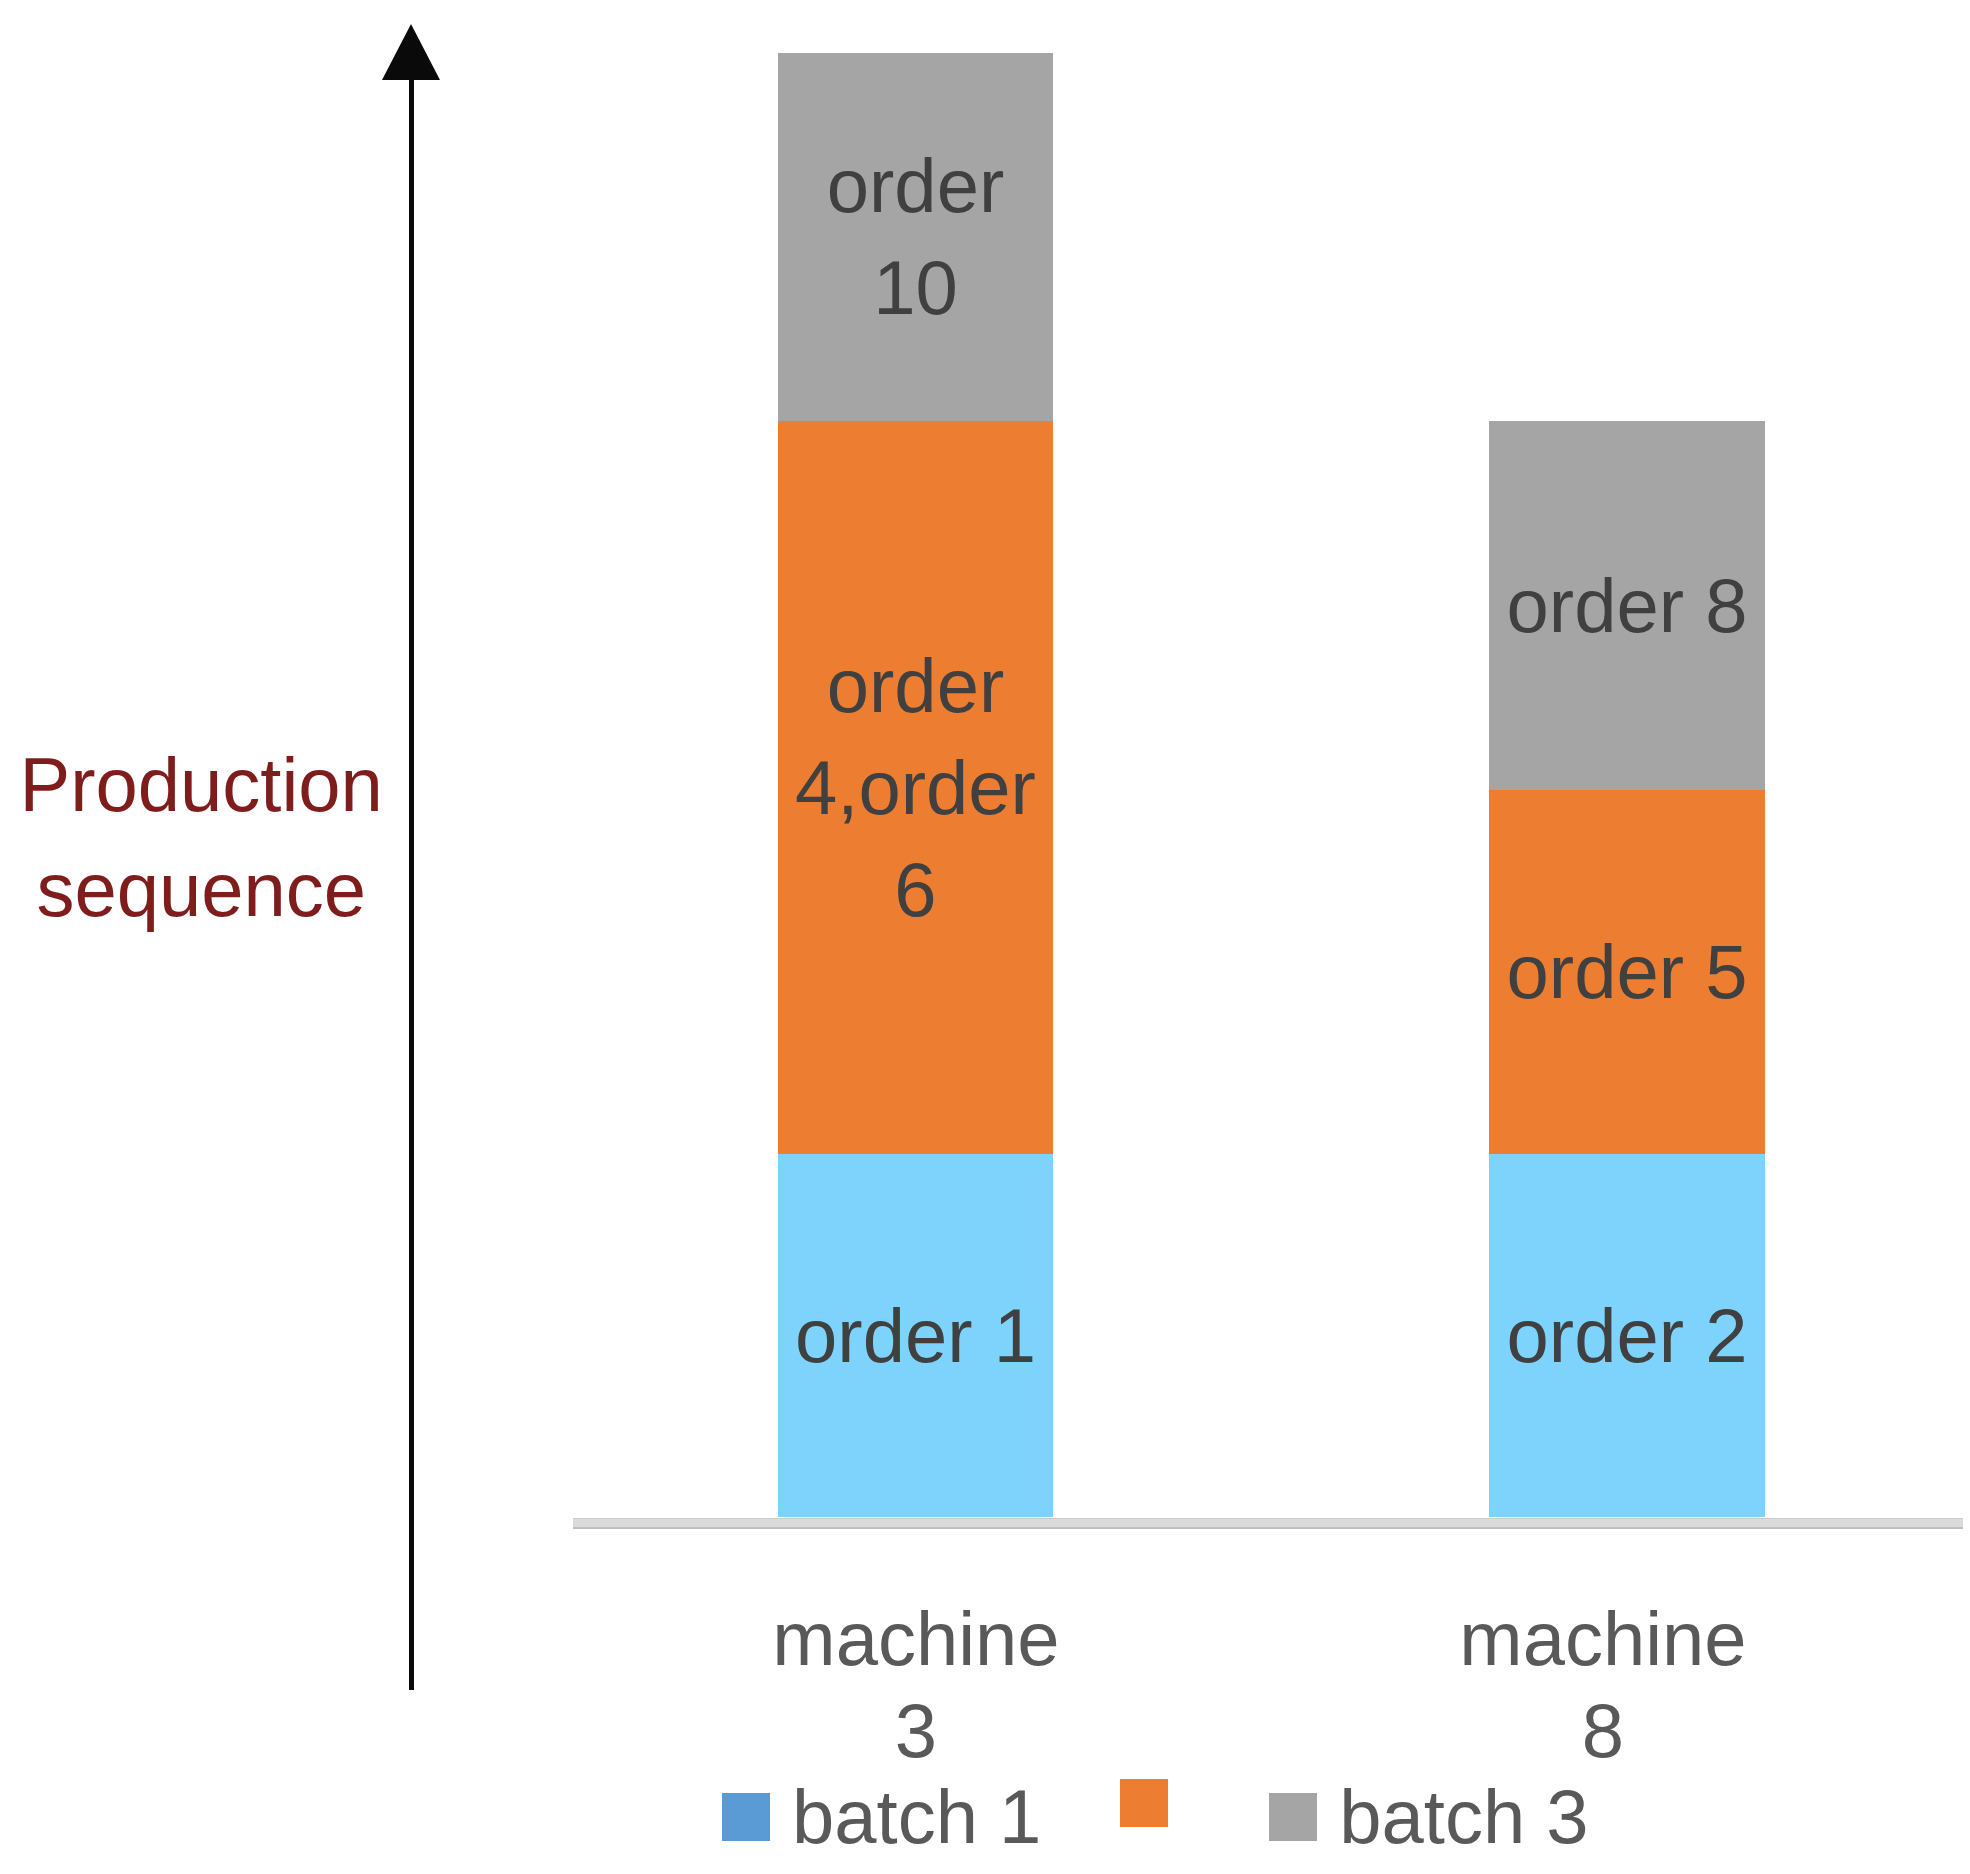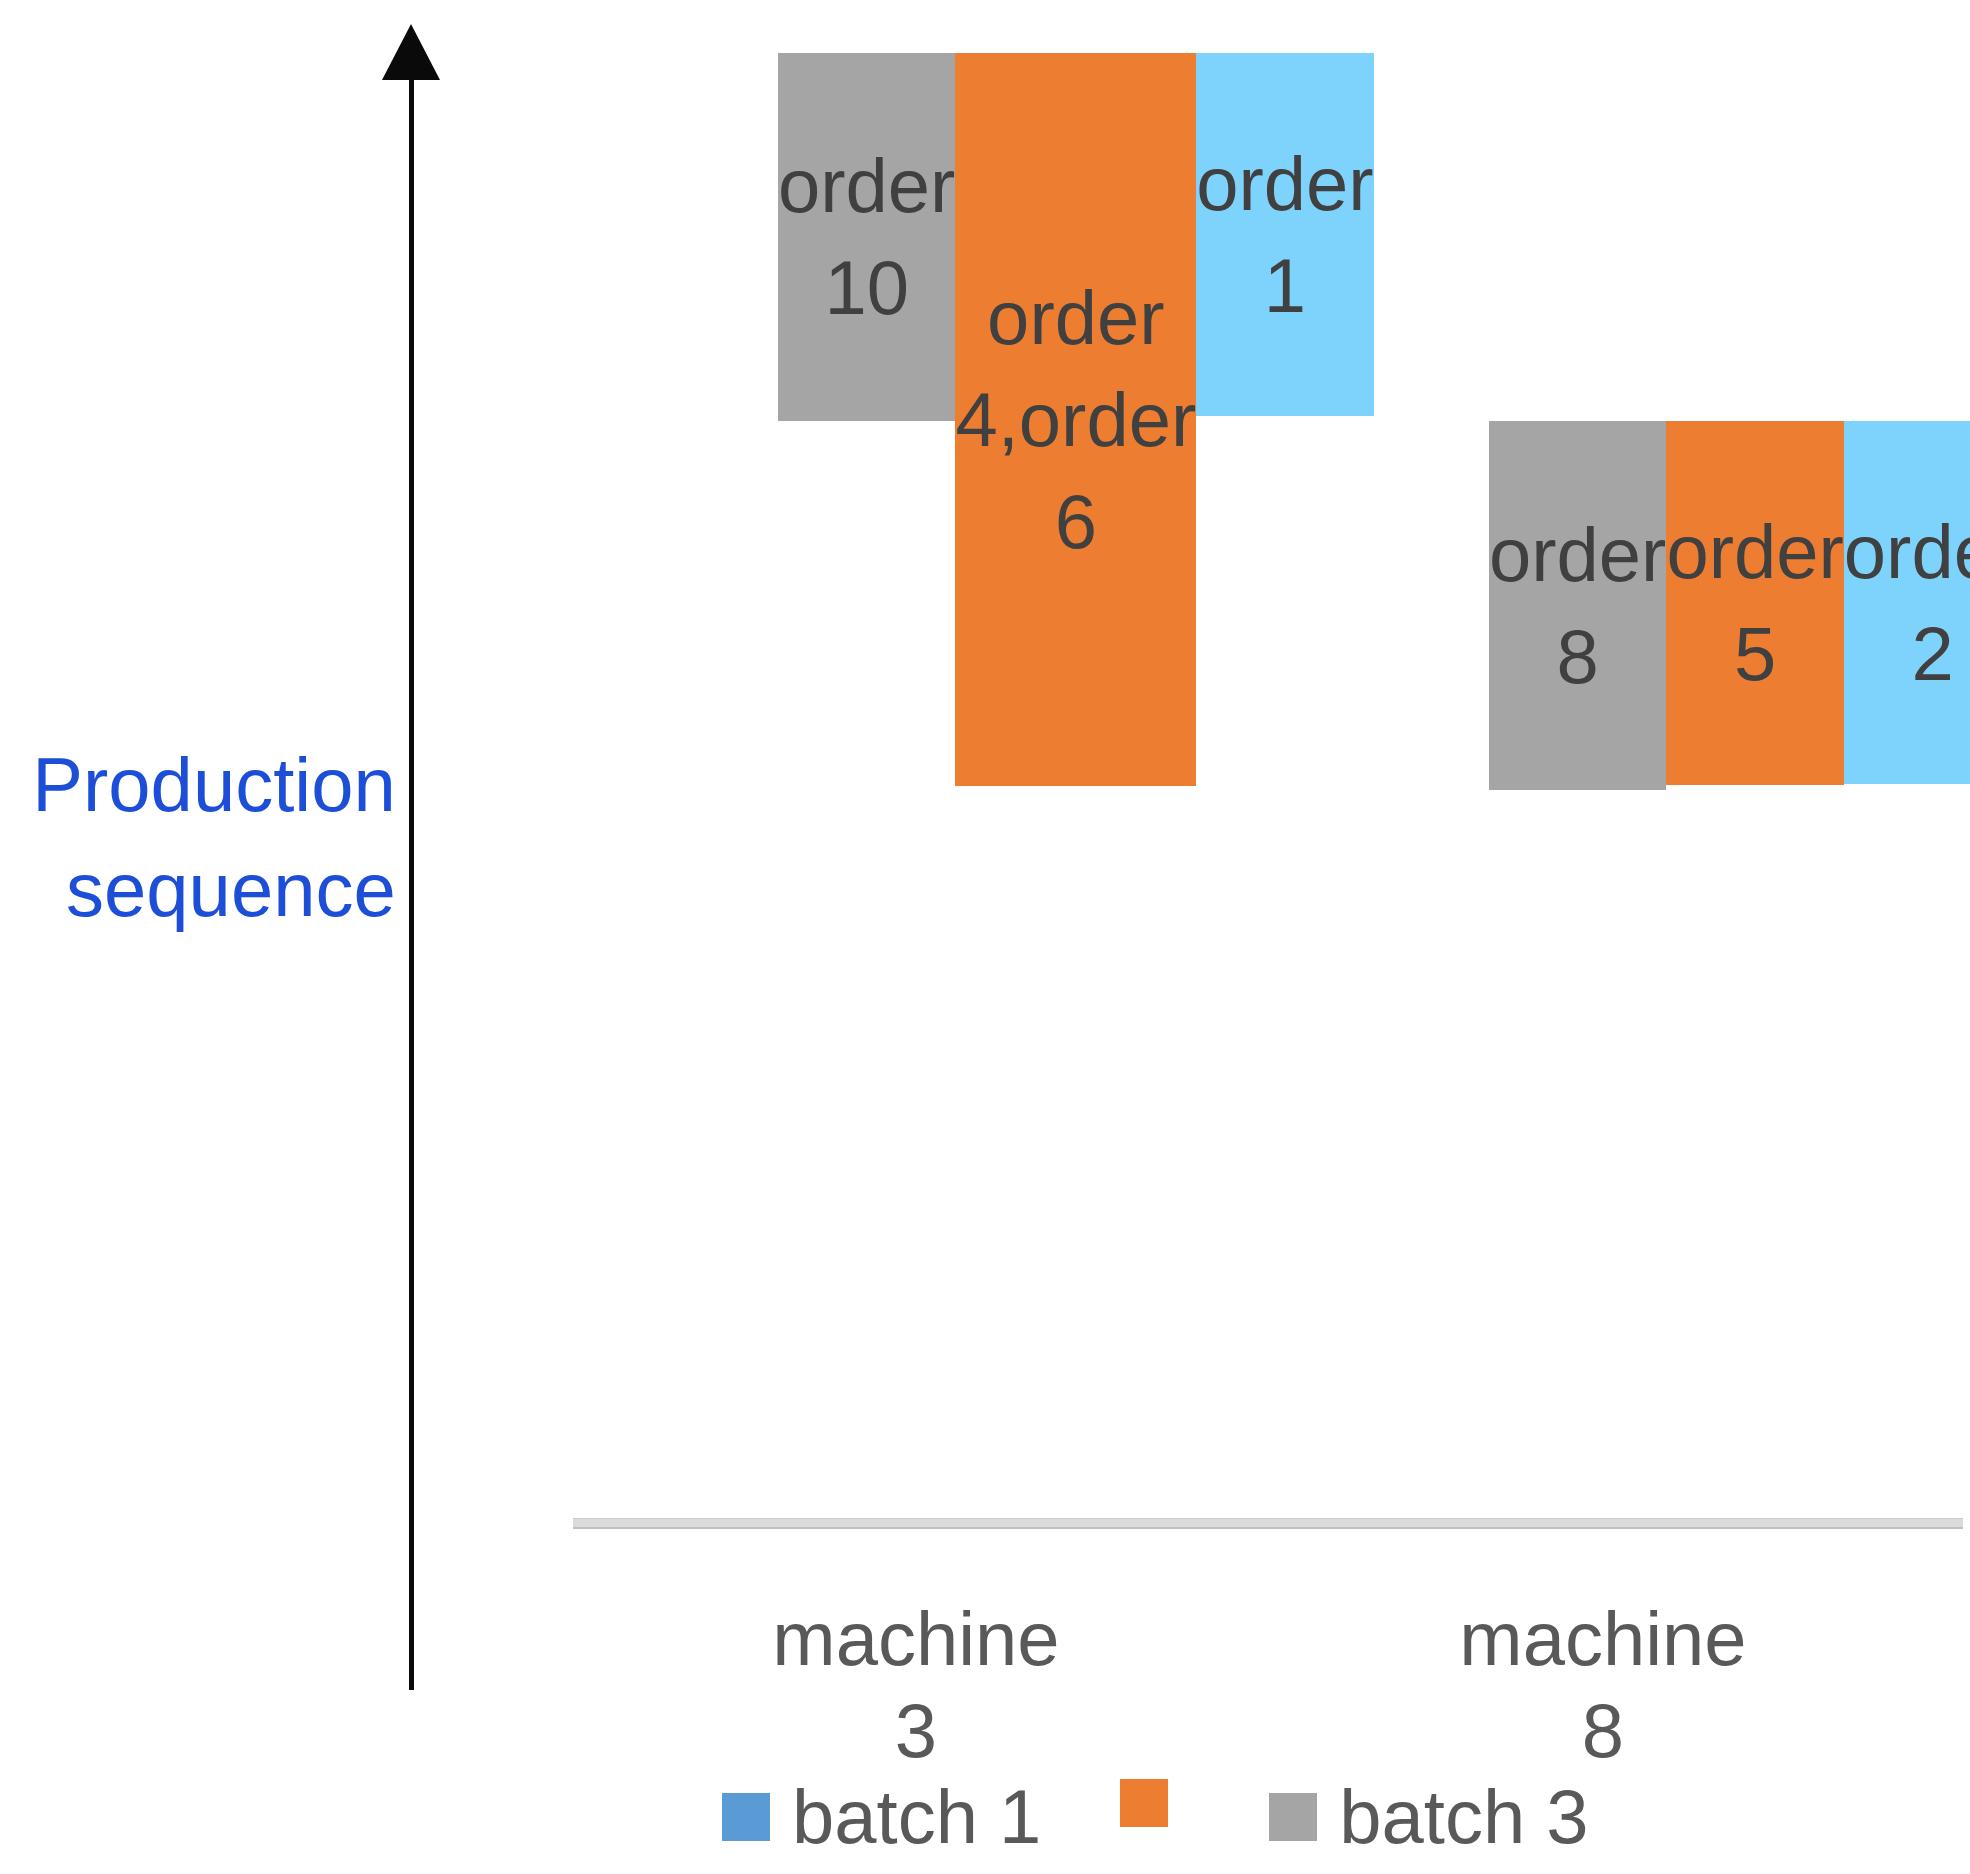--- a/index.html
+++ b/index.html
@@ -6,24 +6,24 @@
   .canvas{
     position:relative; width:1970px; height:1875px; background:#ffffff;
     font-family:"Liberation Sans", sans-serif; overflow:hidden;
   }
   
   .axis-shaft{position:absolute; left:409px; top:76px; width:5px; height:1614px; background:#0a0a0a;}
   .axis-head{position:absolute; left:382px; top:23.5px; width:0; height:0;
     border-left:29px solid transparent; border-right:29px solid transparent; border-bottom:56px solid #0a0a0a;}
   .axis-title{
     position:absolute; left:6.7px; top:732px; width:389px;
-    font-size:76px; line-height:105px; color:#1d4ed8; text-align:right; white-space:pre-line;
+    font-size:76px; line-height:105px; color:#7f1d1d; text-align:center; white-space:pre-line;
   }
   
-  .bar{position:absolute; display:flex; flex-direction:row;}
+  .bar{position:absolute; display:flex; flex-direction:column;}
   .bar1{left:778px; top:53px;  width:275px; height:1465px;}
   .bar2{left:1465px; top:421px; width:276px; height:1332px;padding-left:24px;}
   .seg{display:flex; align-items:center; justify-content:center; width:100%;}
   .seg-b1{background:#7dd3fc;}
   .seg-b2{background:#ED7D31;}
   .seg-b3{background:#A5A5A5;}
   .seg-label{
     font-size:76px; line-height:102px; color:#404040; text-align:center; white-space:pre-line;
   }
   

